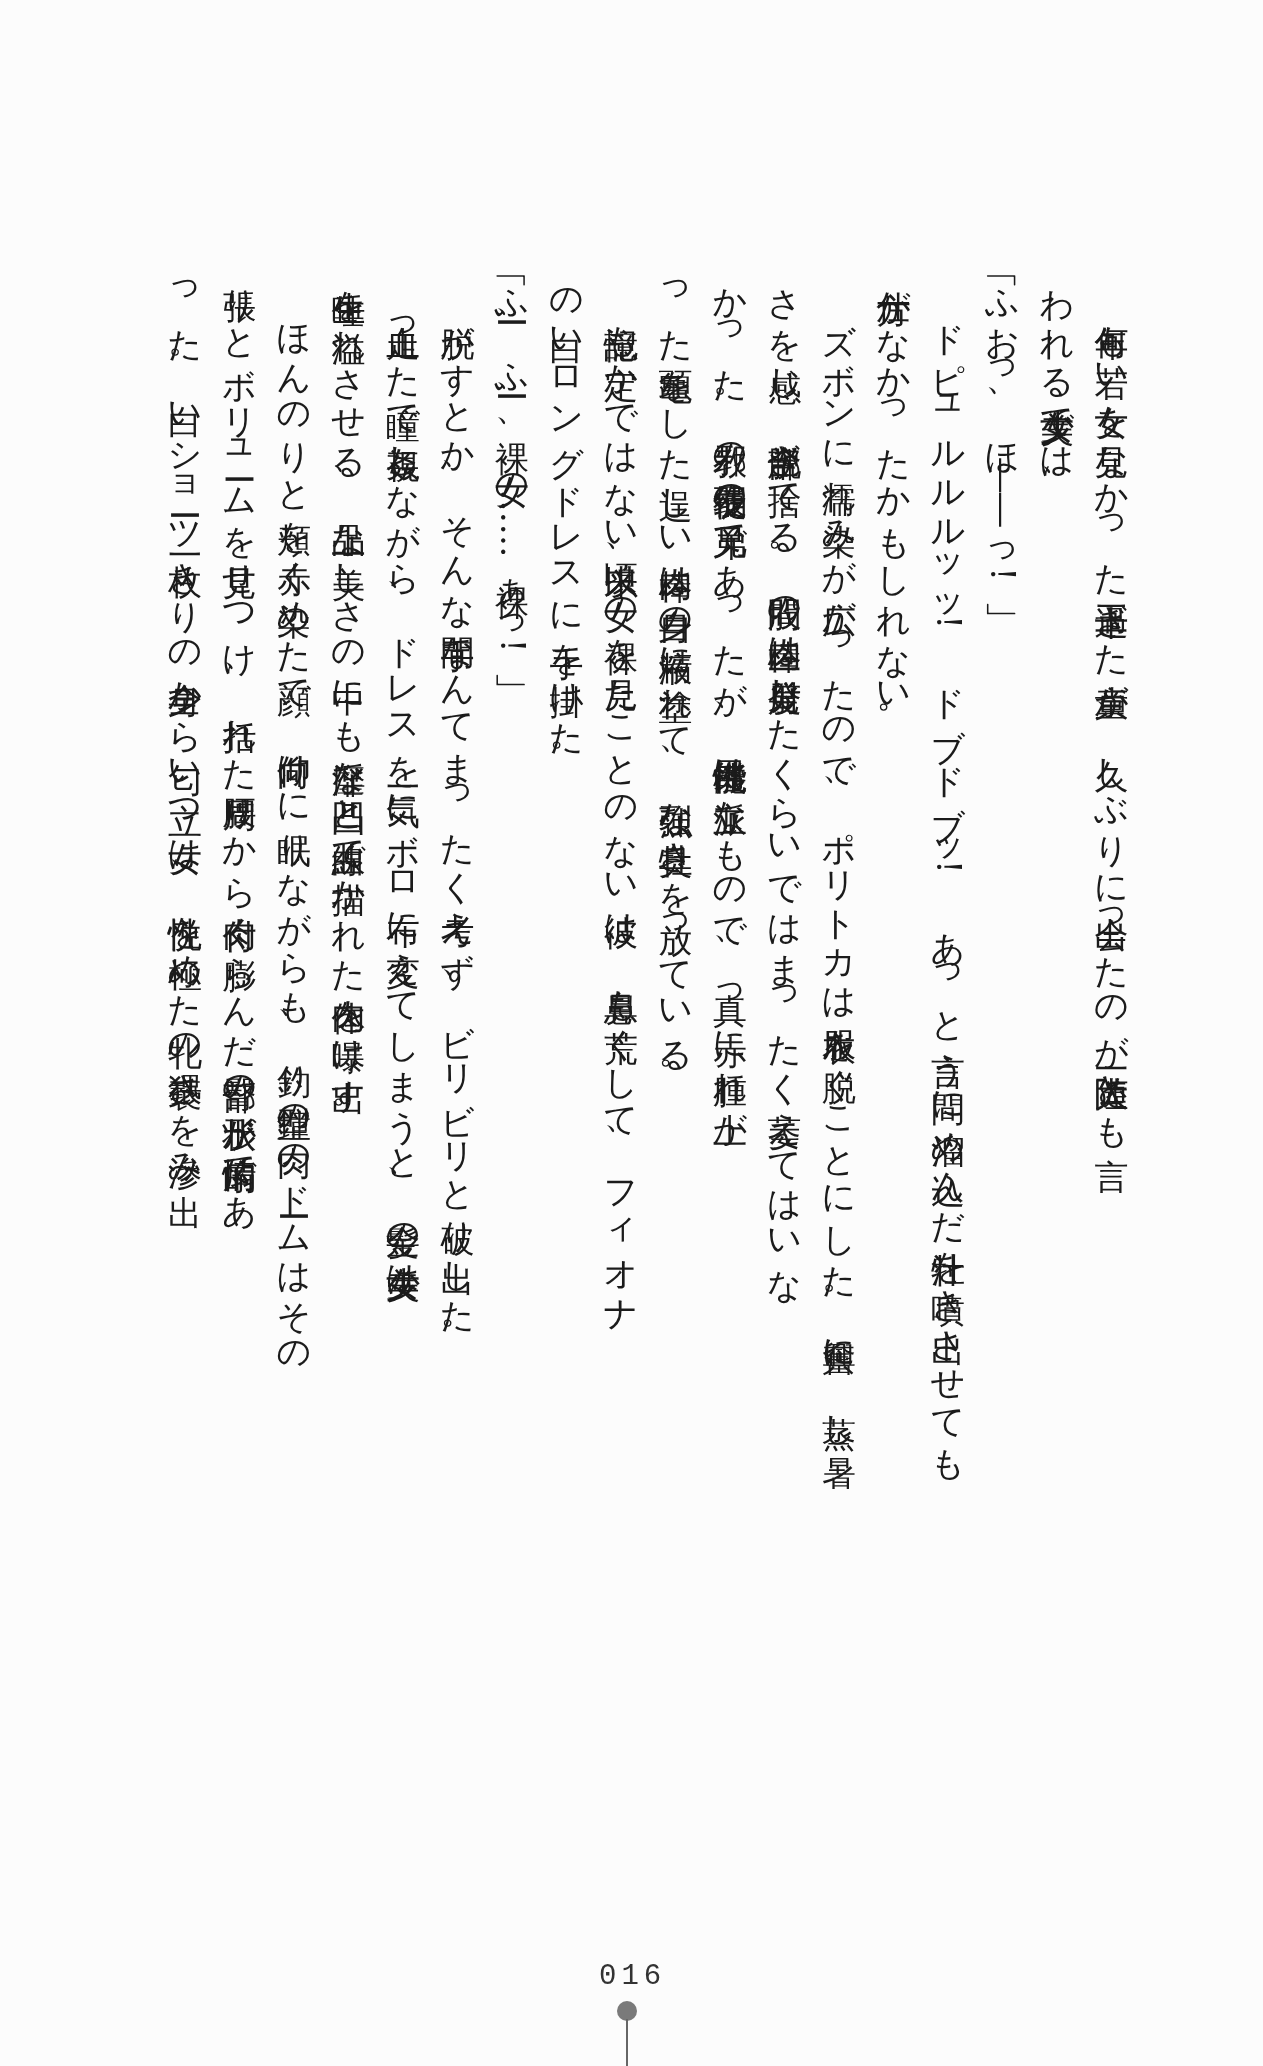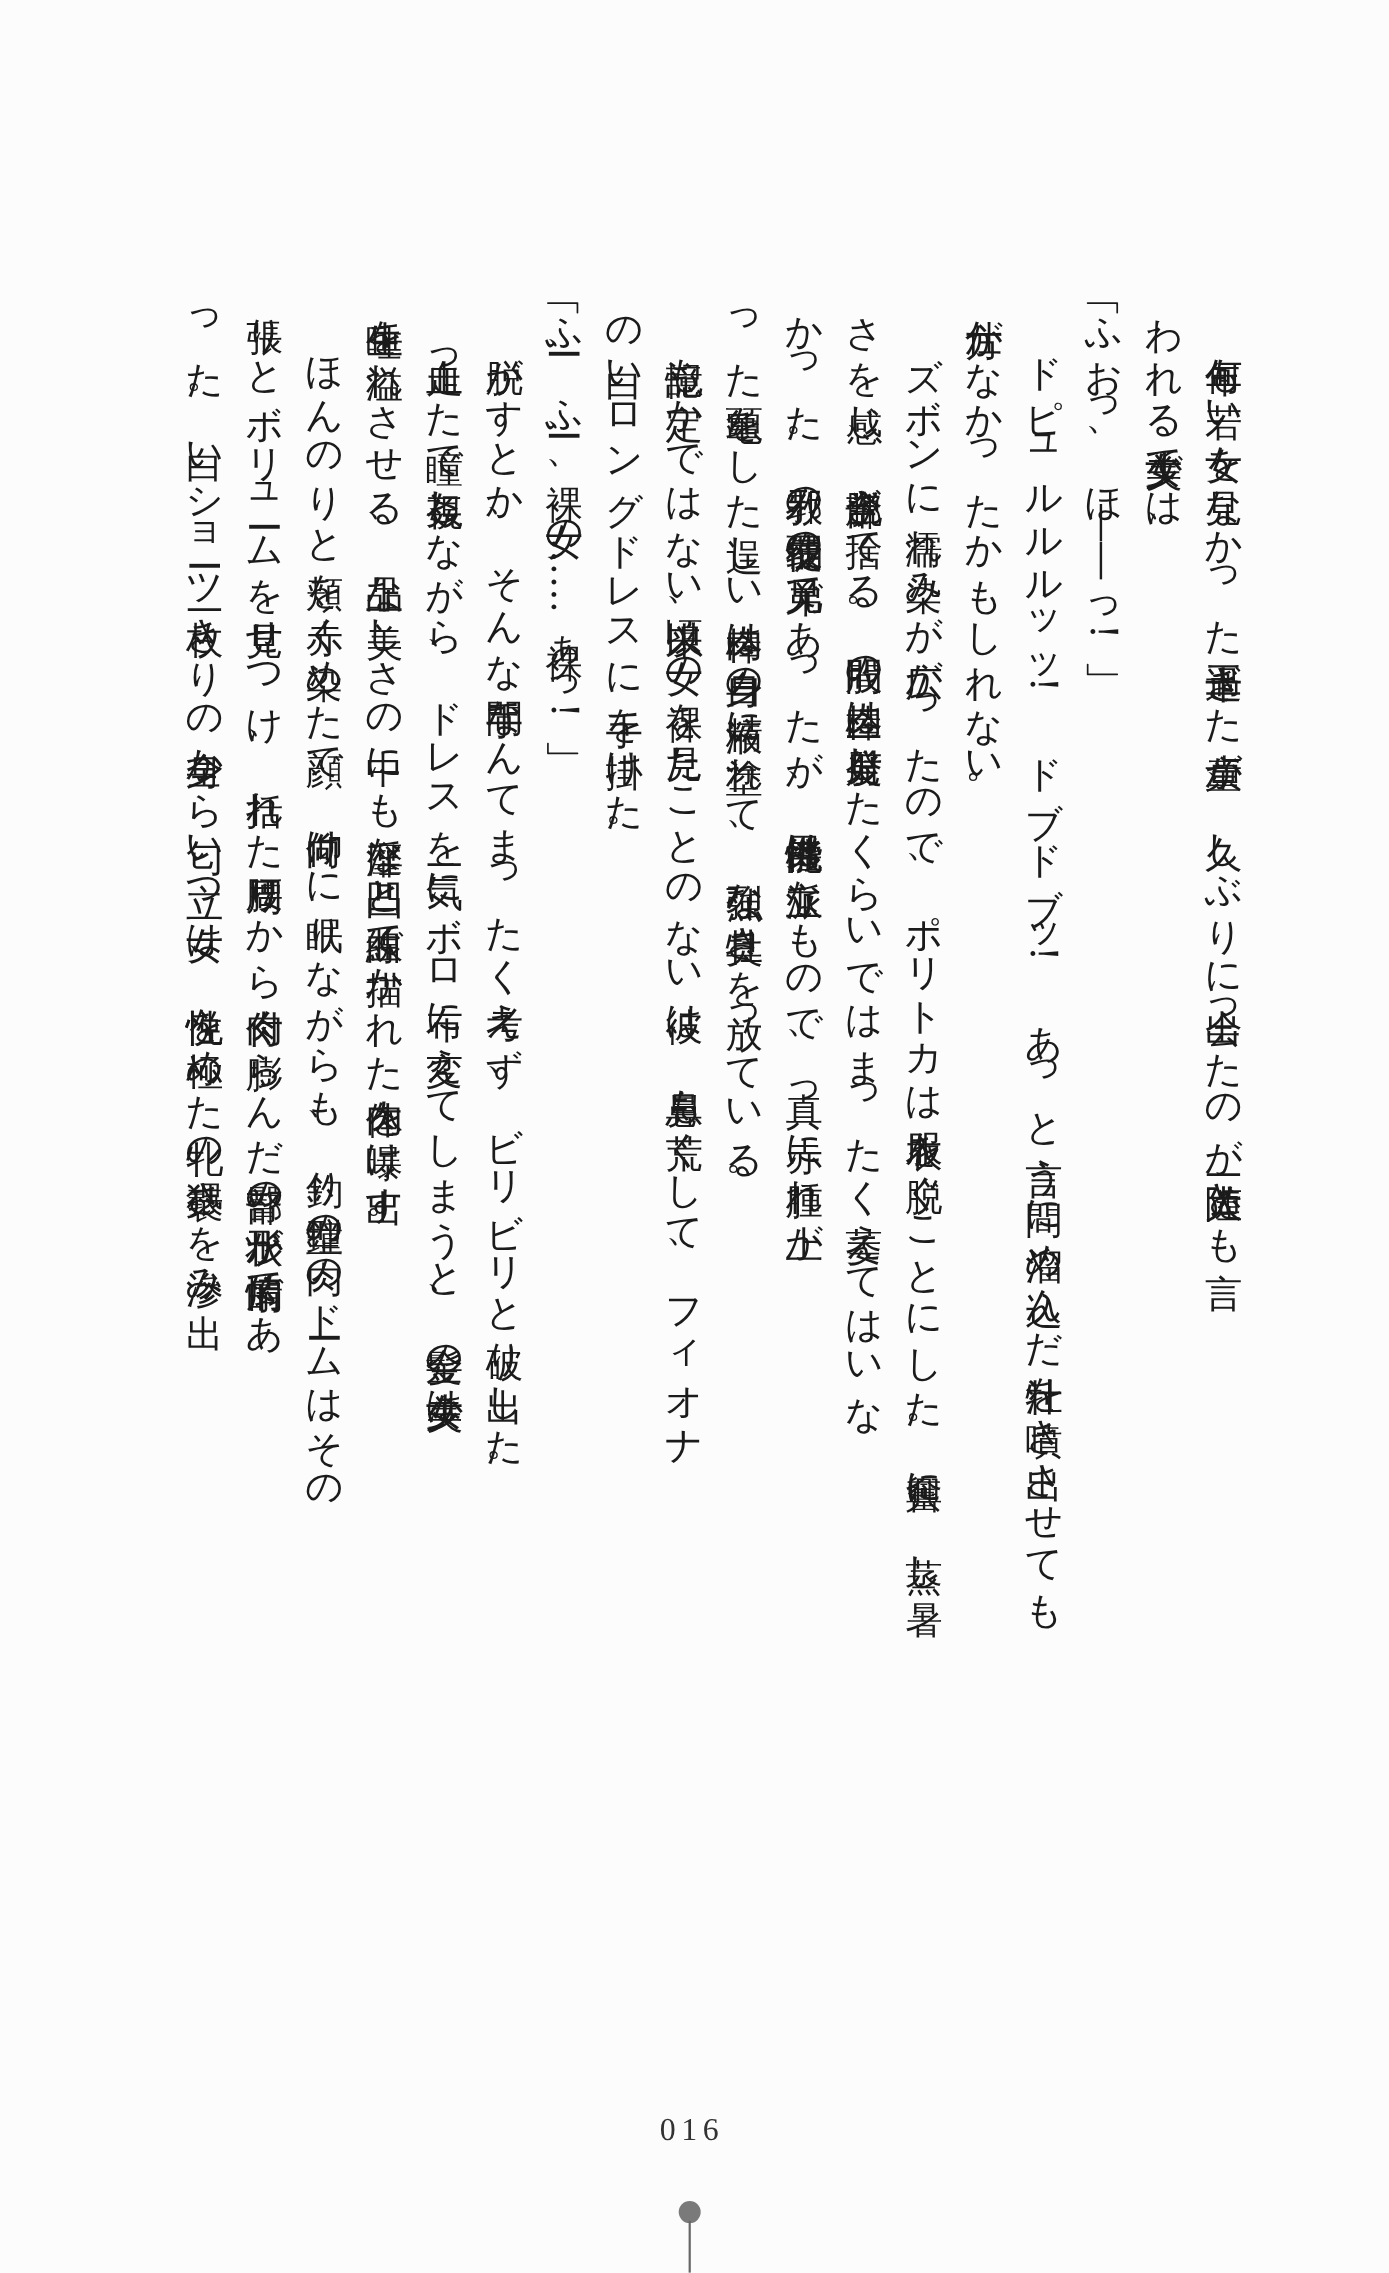--- a/index.html
+++ b/index.html
@@ -39,25 +39,25 @@
     margin:0;
     padding:0;
     white-space:pre;         
   }
   .tline.indent{
     text-indent:35px;        
   }
   
   .page-number{
     position:absolute;
-    top:1920px;
+    top:1960px;
     left:599px;
     width:60px;
-    text-align:center;
-    font-family:Liberation Serif, serif;
+    text-align:right;
+    font-family:Liberation Mono, monospace;
     font-size:29px;
     font-weight:normal;
     letter-spacing:5px;
     color:var(--footer-ink);
   }
   .footer-dot{
     position:absolute;
     top:2001px;
     left:617px;
     width:20px;height:20px;

